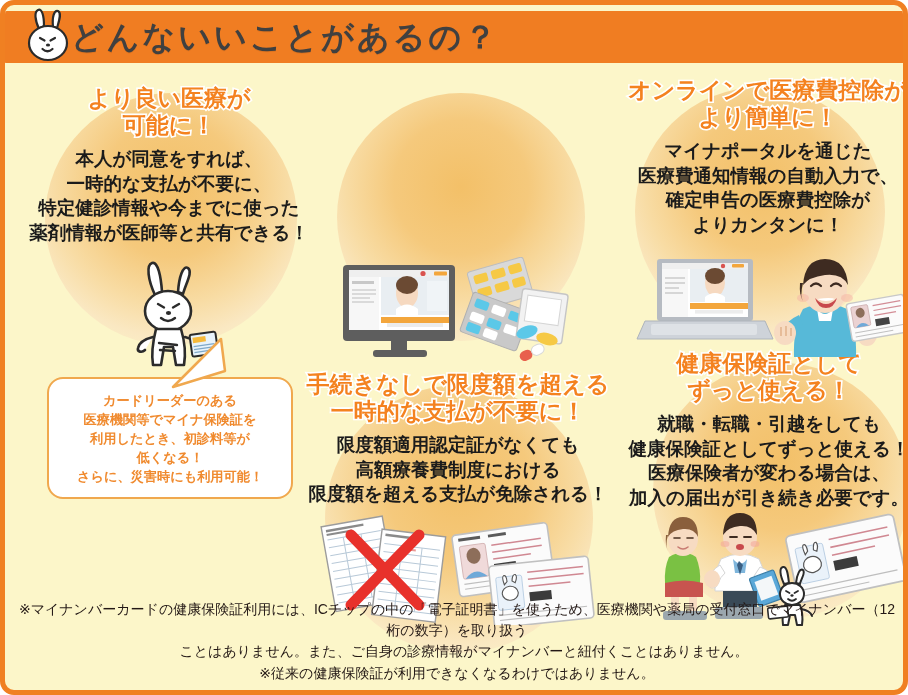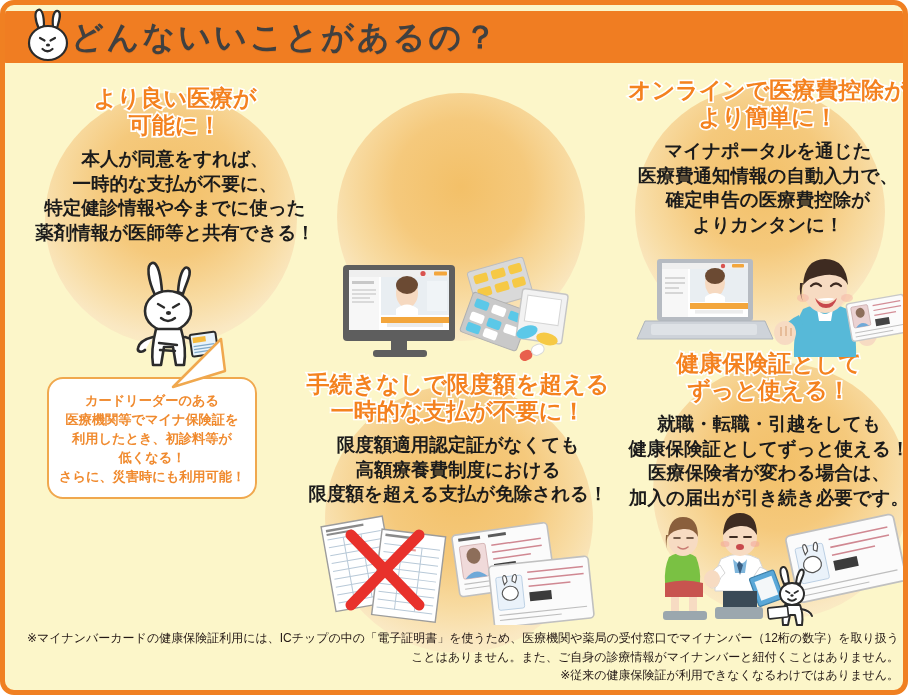--- a/index.html
+++ b/index.html
@@ -75,21 +75,21 @@
     white-space: pre-line;
   }
   .panel-body {
     color: #1B1B1B;
     font-weight: bold;
     line-height: 1.33;
     white-space: pre-line;
   }
 
   
-  #p1 { left: 20px; top: 80px; width: 300px; }
+  #p1 { left: 14px; top: 80px; width: 300px; }
   #p1 .panel-head { font-size: 23px; }
   #p1 .panel-body { font-size: 18.5px; margin-top: 8px; }
   #g1 { left: 40px; top: 88px; width: 252px; height: 252px; }
 
   
   #p2 { left: 308px; top: 80px; width: 292px; }
   #p2 .panel-head { font-size: 23px; }
   #p2 .panel-body { font-size: 18.5px; margin-top: 8px; }
   #g2 { left: 332px; top: 88px; width: 248px; height: 248px; }
 
@@ -109,21 +109,21 @@
   #p5 { left: 620px; top: 345px; width: 288px; }
   #p5 .panel-head { font-size: 23px; }
   #p5 .panel-body { font-size: 18.5px; margin-top: 8px; }
   #g5 { left: 648px; top: 358px; width: 256px; height: 256px; }
 
   
   .bubble {
     position: absolute;
     left: 42px;
     top: 372px;
-    width: 210px;
+    width: 246px;
     height: 122px;
     background: #ffffff;
     border: 2.5px solid #F0A84E;
     border-radius: 16px;
     z-index: 4;
     display: flex;
     align-items: center;
     justify-content: center;
   }
   .bubble-text {
@@ -154,23 +154,23 @@
   #illus-forms   { left: 310px; top: 508px; width: 292px; height: 112px; }
   #illus-clinic  { left: 658px; top: 506px; width: 250px; height: 118px; }
 
   
   .footer-note {
     position: absolute;
     left: 10px;
     bottom: 6px;
     width: 884px;
     color: #231815;
-    font-size: 12px;
+    font-size: 14px;
     line-height: 1.52;
-    text-align: right;
+    text-align: center;
     z-index: 4;
   }
   .footer-note p { margin: 0; }
   .footer-note p.indent { text-indent: 1em; }
 </style>
 </head>
 <body>
 
 <div class="poster">
 

